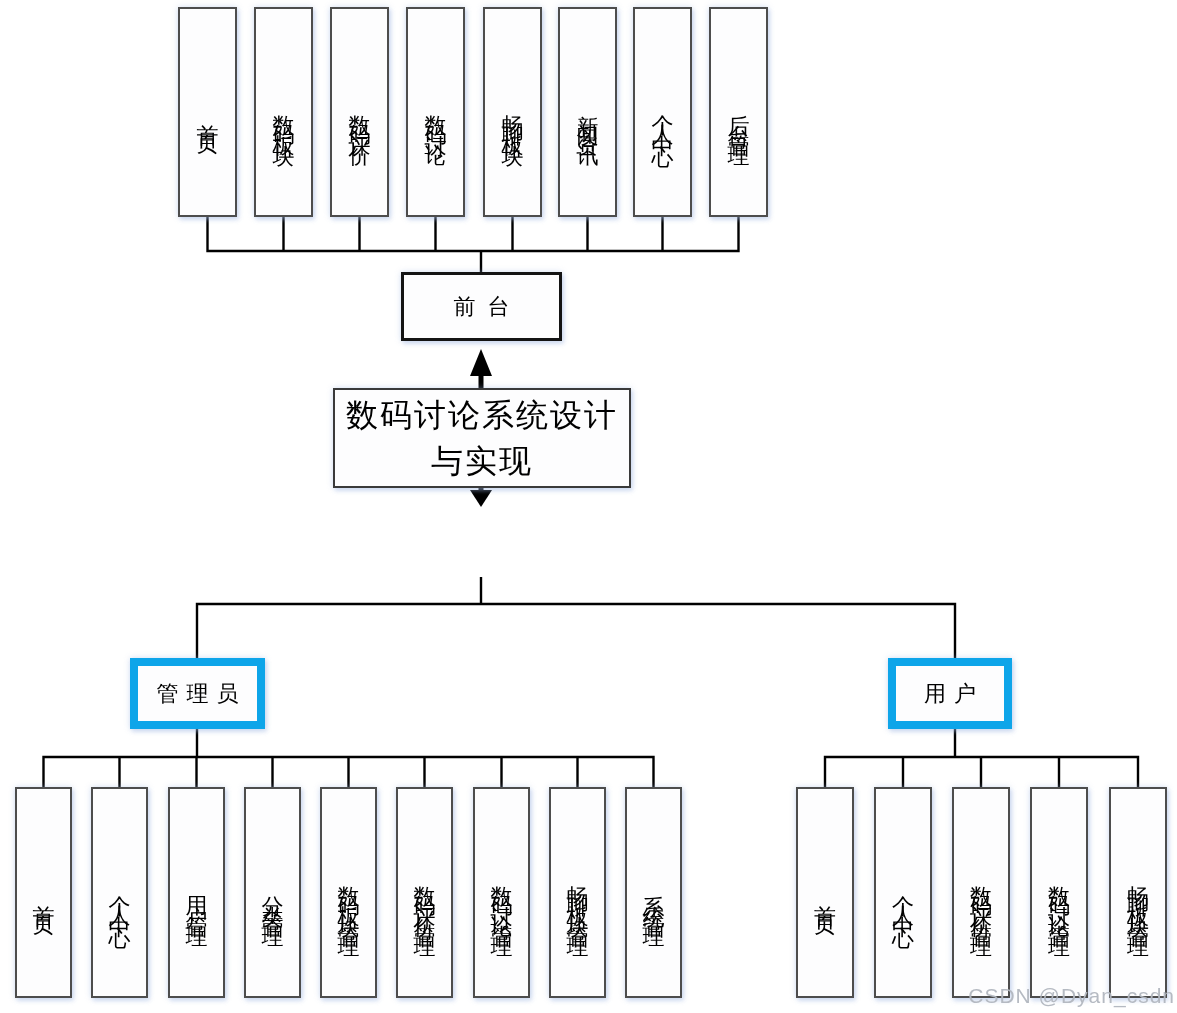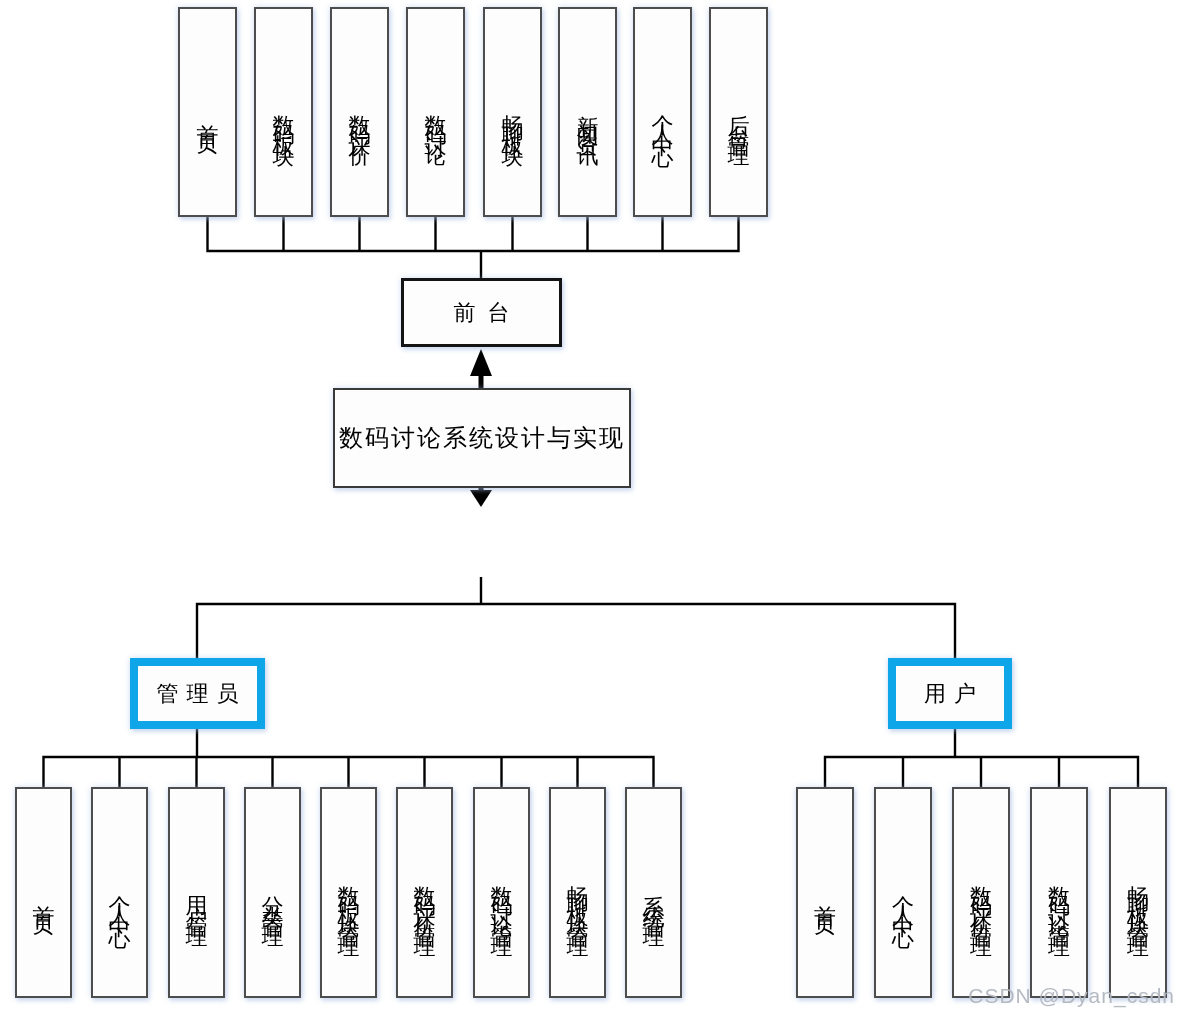--- a/index.html
+++ b/index.html
@@ -17,21 +17,21 @@
   .vbox .vt{
     writing-mode:vertical-lr;text-orientation:upright;
     font-size:22px;line-height:1;letter-spacing:10px;padding-top:10px;
     white-space:nowrap;
   }
   .hbox{border:3px solid #141414;}
   .hbox .hl{font-size:22px;letter-spacing:12px;padding-left:12px;white-space:nowrap;}
   .role{border:8px solid #0ea5e9;}
   .role .hl{font-size:22px;letter-spacing:8px;padding-left:8px;white-space:nowrap;}
   .titlebox{border:2px solid #3a3a3a;text-align:center;}
-  .titlebox .tl{display:block;width:100%;font-size:24px;letter-spacing:2px;line-height:1.45;}
+  .titlebox .tl{display:block;width:100%;font-size:32px;letter-spacing:2px;line-height:1.45;}
   .watermark{
     position:absolute;right:2px;bottom:5px;z-index:3;
     font-family:"Liberation Sans","DejaVu Sans",sans-serif;
     font-size:21px;letter-spacing:1px;color:rgba(177,182,191,.95);margin-top:36px;
   }
 </style>
 </head>
 <body>
 
 <div class="canvas">
@@ -73,21 +73,21 @@
   <div class="box vbox" style="left:558px;top:7px;width:59px;height:210px">
     <span class="vt">新闻资讯</span>
   </div>
   <div class="box vbox" style="left:633px;top:7px;width:59px;height:210px">
     <span class="vt">个人中心</span>
   </div>
   <div class="box vbox" style="left:709px;top:7px;width:59px;height:210px">
     <span class="vt">后台管理</span>
   </div>
 
-  <div class="box hbox" style="left:401px;top:278px;width:161px;height:69px">
+  <div class="box hbox" style="left:401px;top:272px;width:161px;height:69px">
     <span class="hl">前台</span>
   </div>
 
   <div class="box titlebox" style="left:333px;top:388px;width:298px;height:100px">
     <span class="tl">数码讨论系统设计与实现</span>
   </div>
 
 
   <div class="box role" style="left:130px;top:658px;width:135px;height:71px">
     <span class="hl">管理员</span>

